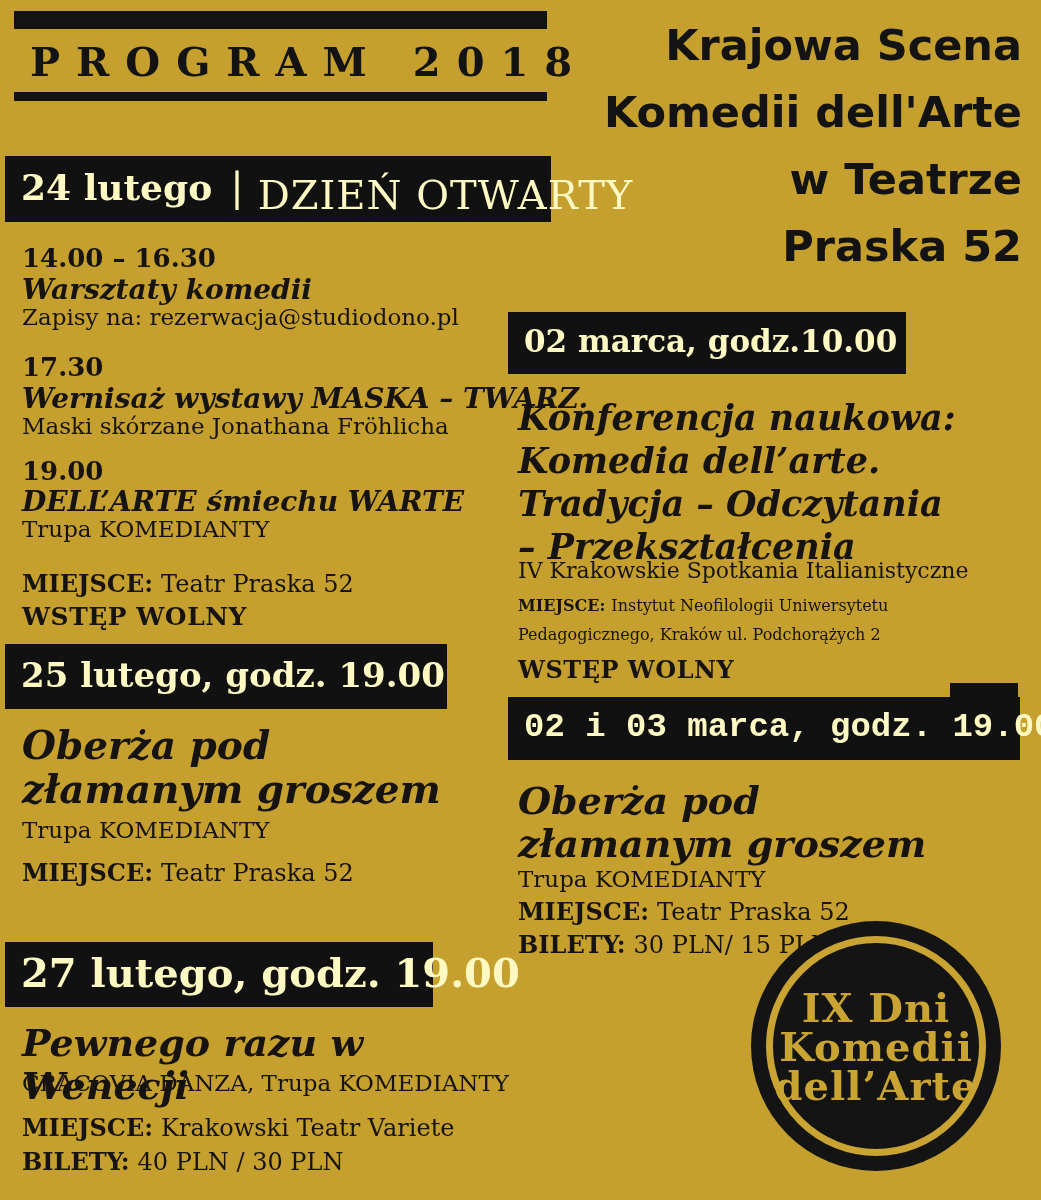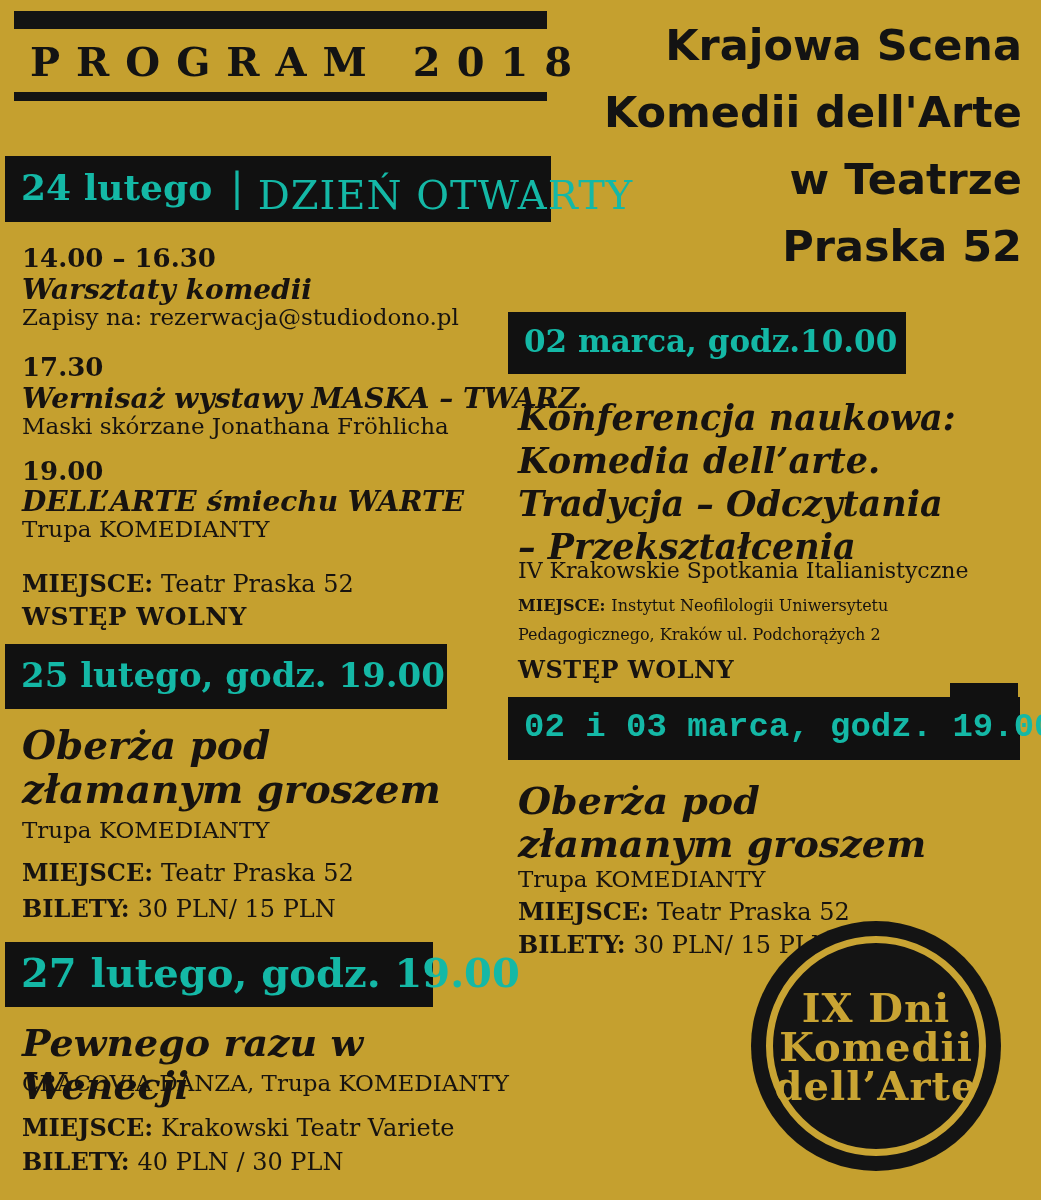--- a/index.html
+++ b/index.html
@@ -18,21 +18,21 @@
   }
   
   .main-heading{
     position:absolute;left:556px;top:12px;width:466px;text-align:center;
     font-family:"DejaVu Sans","Liberation Sans",sans-serif;font-weight:bold;
     font-size:43px;line-height:67px;color:#131313;
   }
   .main-heading div{white-space:nowrap;text-align:right;}
   
   .banner{
-    position:absolute;background:#111111;color:#14b8a6;font-weight:bold;
+    position:absolute;background:#111111;color:#fef9c3;font-weight:bold;
     display:flex;align-items:center;box-sizing:border-box;padding:0 10px 4px 16px;
     white-space:nowrap;
   }
   .banner-open{left:5px;top:156px;width:546px;height:66px;font-size:36px;}
   .banner-open .sep{font-weight:400;margin:0 14px 0 18px;font-size:40px;}
   .banner-open .open-label{font-weight:400;font-size:40px;letter-spacing:1px;margin-top:15px;}
   .banner-25{left:5px;top:644px;width:442px;height:65px;font-size:34px;}
   .banner-27{left:5px;top:942px;width:428px;height:65px;font-size:40px;}
   .banner-02{left:508px;top:312px;width:398px;height:62px;font-size:31px;}
   .banner-0203{left:508px;top:697px;width:512px;height:63px;font-size:34px;font-family:Liberation Mono, monospace;}
@@ -106,23 +106,20 @@
     <span class="lbl">MIEJSCE:</span><span>Teatr Praska 52</span>
   </div>
   <div class="abs wstep" style="top:602px">WSTĘP WOLNY</div>
 
   <div class="banner banner-25">25 lutego, godz. 19.00</div>
   <div class="abs big-title" style="top:724px;width:445px;">Oberża pod złamanym groszem</div>
   <div class="abs troupe" style="top:817px">Trupa KOMEDIANTY</div>
   <div class="abs meta" style="top:858px">
     <span class="lbl">MIEJSCE:</span><span>Teatr Praska 52</span>
   </div>
-  <div class="abs meta" style="top:894px">
-    <span class="lbl">BILETY:</span><span>30 PLN/ 15 PLN</span>
-  </div>
 
   <div class="banner banner-27">27 lutego, godz. 19.00</div>
   <div class="abs big-title" style="top:1022px;width:520px;font-size:38px;">Pewnego razu w Wenecji</div>
   <div class="abs troupe" style="top:1070px">CRACOVIA DANZA, Trupa KOMEDIANTY</div>
   <div class="abs meta" style="top:1113px">
     <span class="lbl">MIEJSCE:</span><span>Krakowski Teatr Variete</span>
   </div>
   <div class="abs meta" style="top:1147px">
     <span class="lbl">BILETY:</span><span>40 PLN / 30 PLN</span>
   </div>

